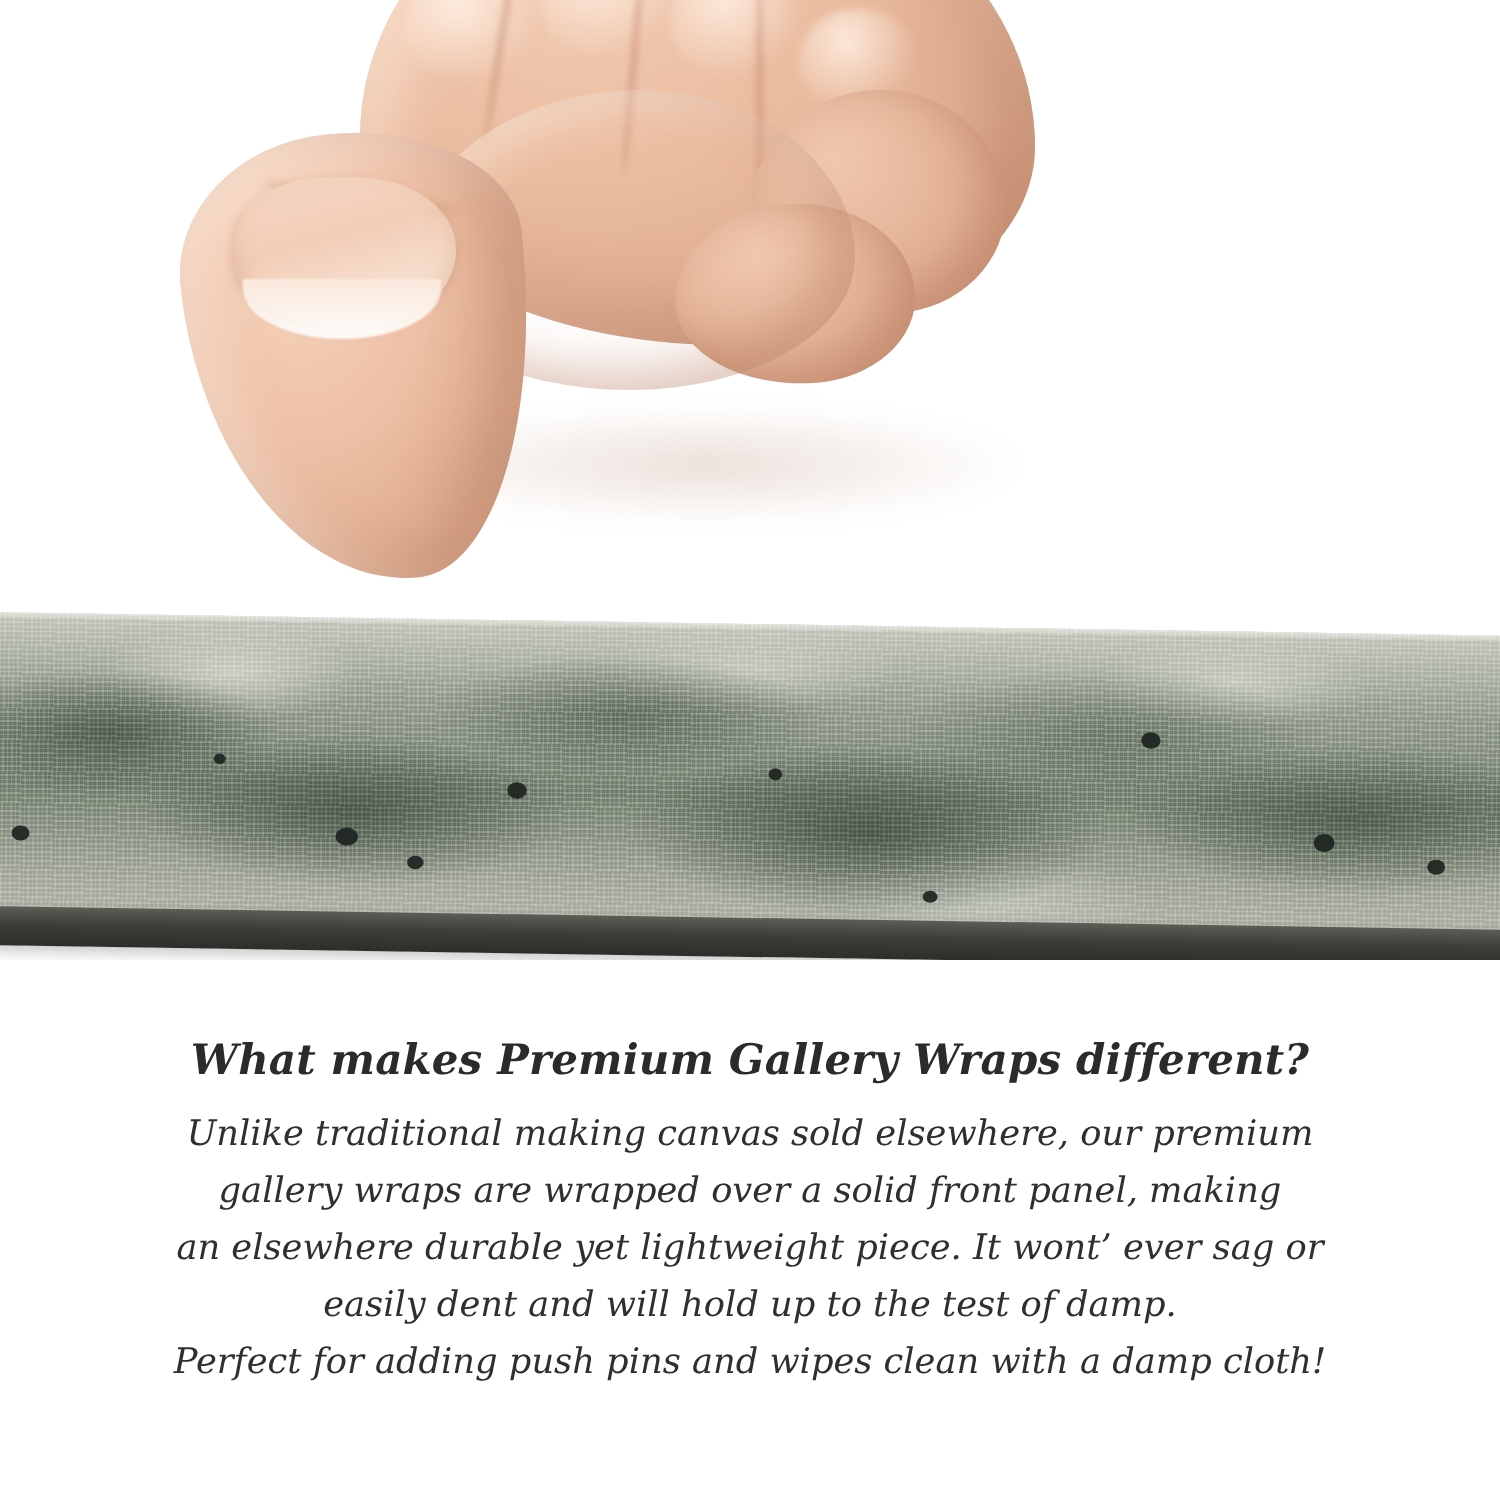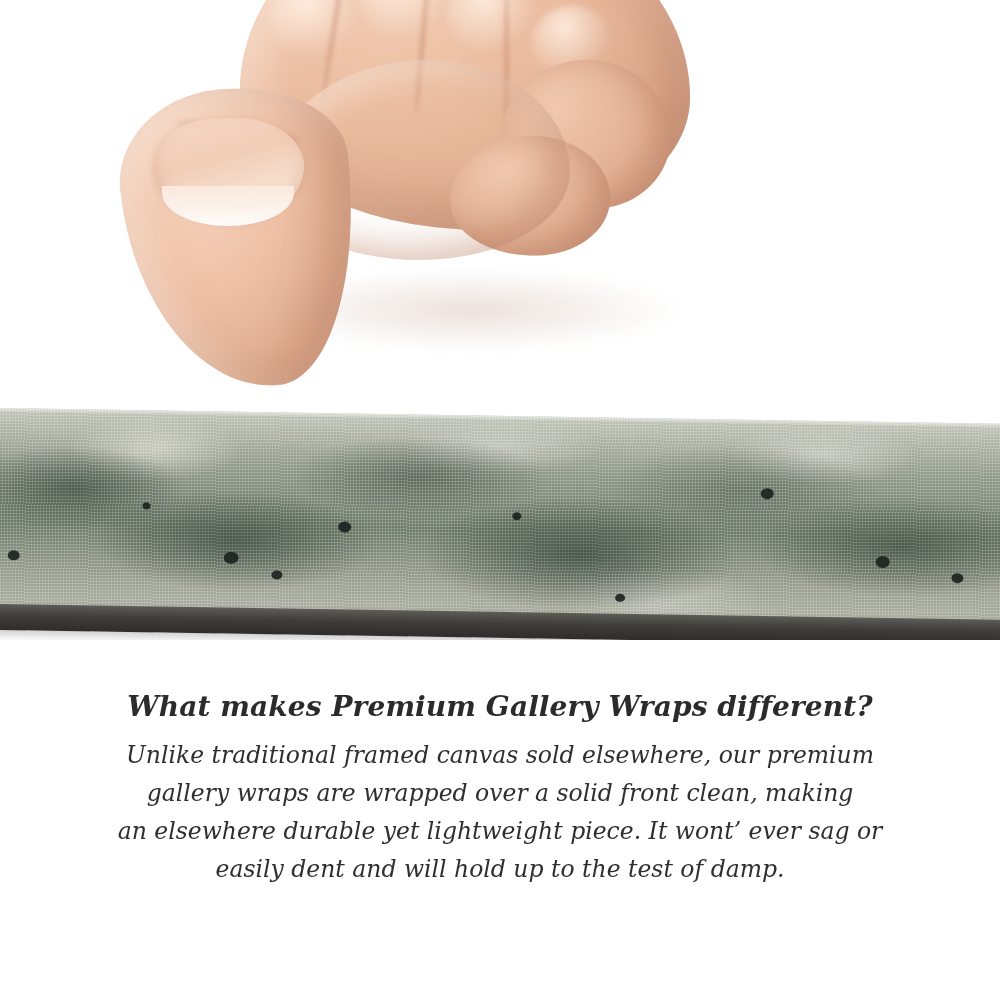--- a/index.html
+++ b/index.html
@@ -294,20 +294,21 @@
       <div class="speck" style="left:624px;  top:176px; width:10px; height:8px;"></div>
       <div class="speck" style="left:150px;  top:92px;  width:8px;  height:7px;"></div>
     </div>
     <div class="canvas-top-hairline"></div>
     <div class="canvas-bottom-edge"></div>
   </div>
 
   <div class="caption">
     <h2 class="caption-heading">What makes Premium Gallery Wraps different?</h2>
     <p class="caption-body">
-      <span class="ln">Unlike traditional framed canvas sold elsewhere, our premium</span>
-      <span class="ln">gallery wraps are wrapped over a solid front clean, making</span>
+      <span class="ln">Unlike traditional making canvas sold elsewhere, our premium</span>
+      <span class="ln">gallery wraps are wrapped over a solid front panel, making</span>
       <span class="ln">an elsewhere durable yet lightweight piece. It wont’ ever sag or</span>
       <span class="ln">easily dent and will hold up to the test of damp.</span>
+      <span class="ln">Perfect for adding push pins and wipes clean with a damp cloth!</span>
     </p>
   </div>
 
 </div>
 
 </body></html>

